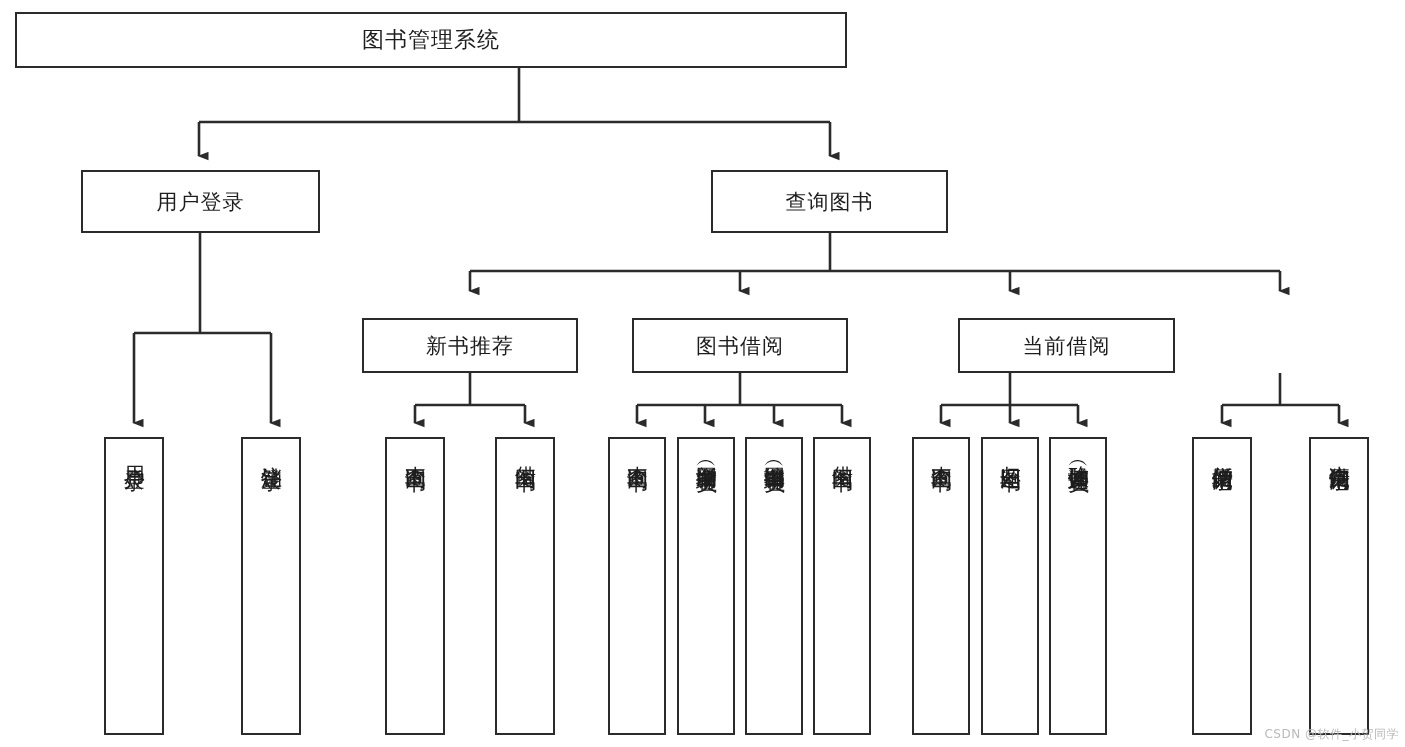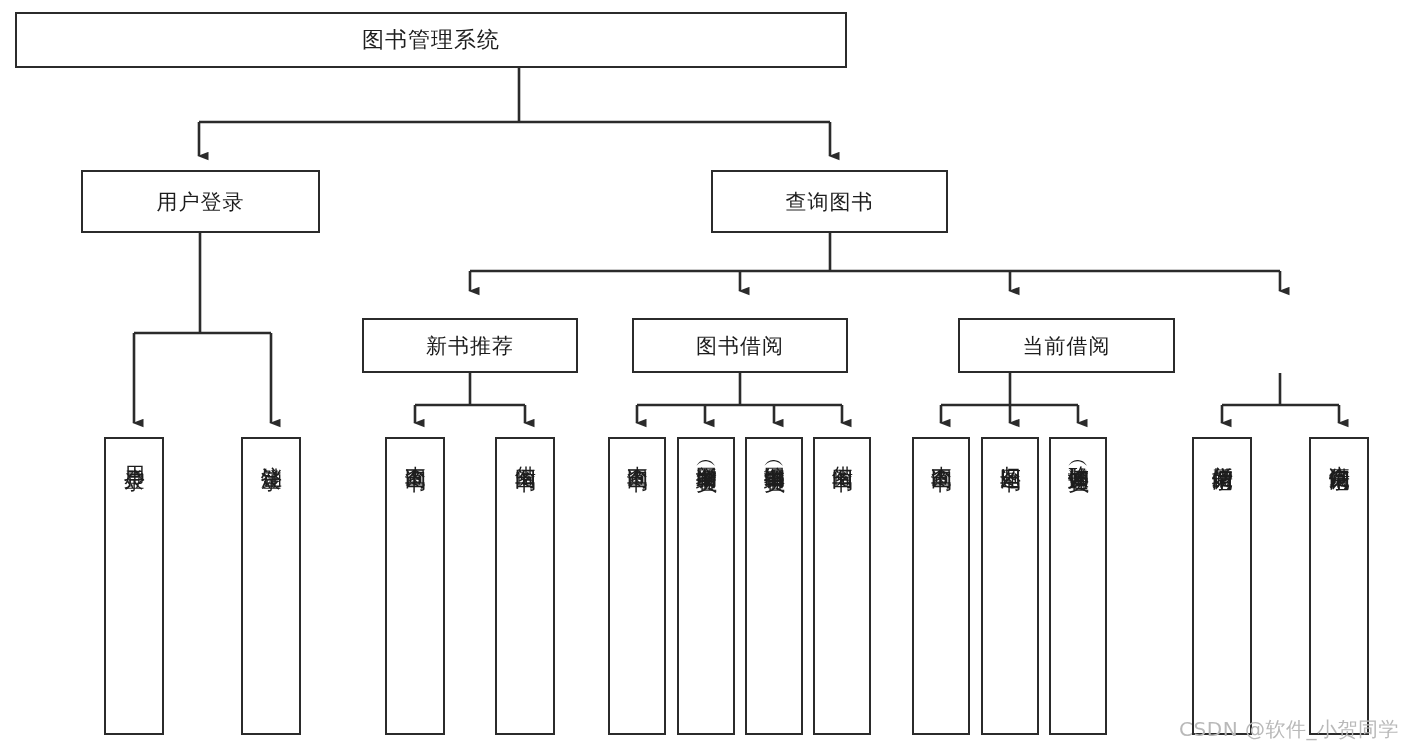--- a/index.html
+++ b/index.html
@@ -49,21 +49,21 @@
     line-height:1.18;
     letter-spacing:2px;
     white-space:nowrap;
     display:block;
   }
   .leaf.tall .vtext{ letter-spacing:1px; }
   .watermark{
     position:absolute;
     right:6px;
     bottom:4px;
-    font-size:20px;
+    font-size:12px;
     color:#b9b9b9;
     letter-spacing:0.5px;
     white-space:nowrap;
     user-select:none;
   }
 </style>
 </head>
 <body>
 
 <div id="canvas">

